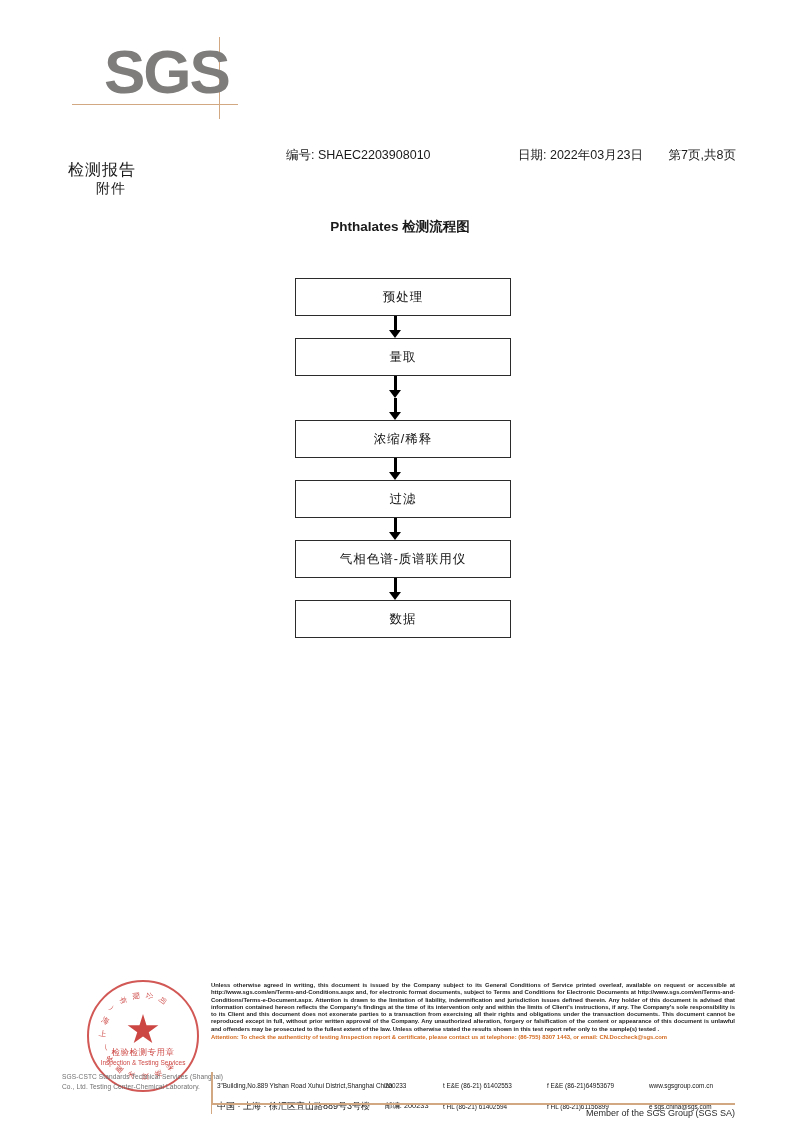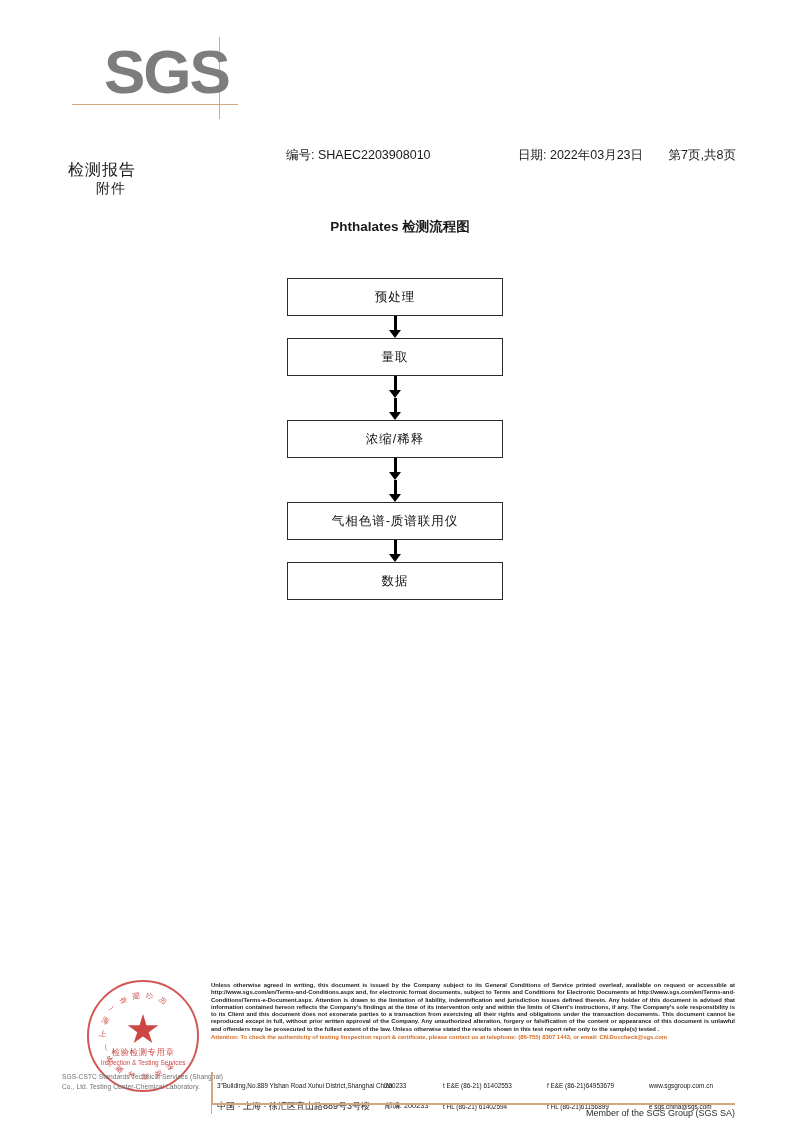--- a/index.html
+++ b/index.html
@@ -101,20 +101,21 @@
     height: 38px;
     box-sizing: border-box;
     border: 1px solid #2b2b2b;
     display: flex;
     align-items: center;
     justify-content: center;
     font-size: 12.5px;
     letter-spacing: 1px;
     color: #111;
     background: #fff;
+    margin-left: 8px;
   }
   .flow-arrow {
     position: relative;
     height: 22px;
     width: 216px;
   }
   .flow-arrow .shaft {
     position: absolute;
     left: 107px;
     top: 0;
@@ -322,20 +323,21 @@
     </div>
   <div class="flow-arrow">
       <div class="shaft"></div>
       <div class="head"></div>
     </div>
   <div class="flow-node">浓缩/稀释</div>
   <div class="flow-arrow">
       <div class="shaft"></div>
       <div class="head"></div>
     </div>
+  <div class="flow-node">过滤</div>
   <div class="flow-arrow">
       <div class="shaft"></div>
       <div class="head"></div>
     </div>
   <div class="flow-node">气相色谱-质谱联用仪</div>
   <div class="flow-arrow">
       <div class="shaft"></div>
       <div class="head"></div>
     </div>
   <div class="flow-node">数据</div>

